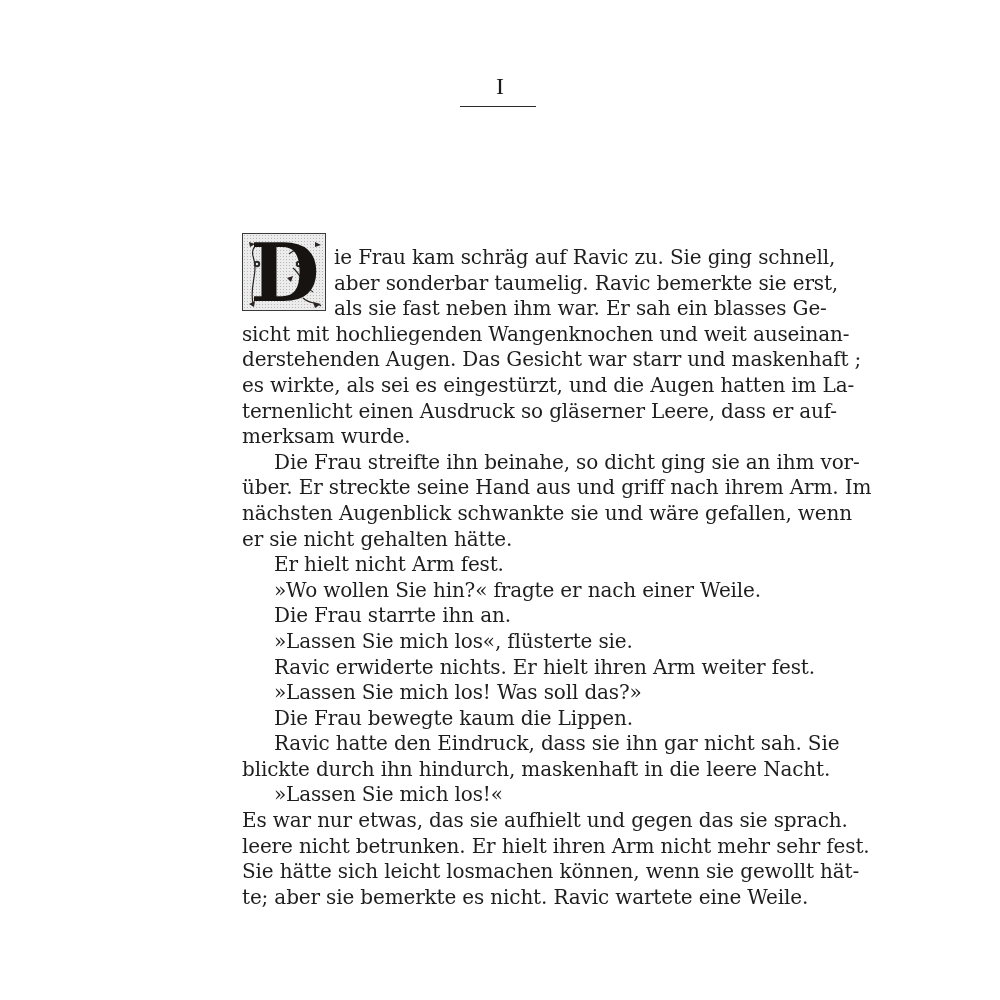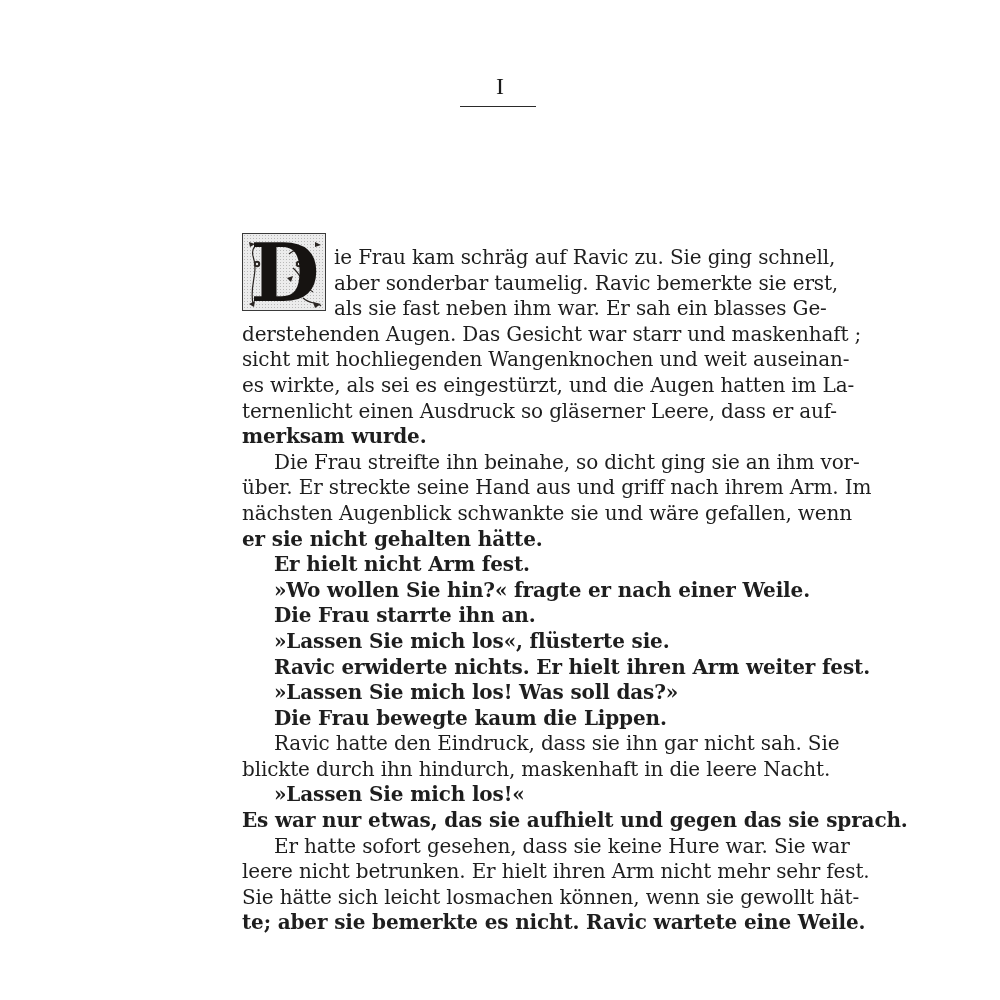--- a/index.html
+++ b/index.html
@@ -51,21 +51,20 @@
       line-height: 25.6px;
       font-size: 20px;
       white-space: nowrap;
       letter-spacing: -0.15px;
       text-align: justify;
       text-align-last: justify;
       display: block;
     }
     .line.last {
       text-align-last: left;
-      font-weight: bold;
     }
     .line.indent {
       padding-left: 32px;
     }
     .line.dropcap-line {
       padding-left: 92px;
     }
     .dropcap {
       position: absolute;
       left: 242px;
@@ -129,39 +128,38 @@
         <circle cx="60" cy="50" r="1.2"></circle>
       </g>
     </svg>
     <div class="dropcap-letter">D</div>
   </div>
 
   <div class="text-block">
     <span class="line dropcap-line">ie Frau kam schräg auf Ravic zu. Sie ging schnell,</span>
     <span class="line dropcap-line">aber sonderbar taumelig. Ravic bemerkte sie erst,</span>
     <span class="line dropcap-line">als sie fast neben ihm war. Er sah ein blasses Ge-</span>
+    <span class="line">sicht mit hochliegenden Wangenknochen und weit auseinan-</span>
     <span class="line">derstehenden Augen. Das Gesicht war starr und maskenhaft ;</span>
-    <span class="line">sicht mit hochliegenden Wangenknochen und weit auseinan-</span>
     <span class="line">es wirkte, als sei es eingestürzt, und die Augen hatten im La-</span>
     <span class="line">ternenlicht einen Ausdruck so gläserner Leere, dass er auf-</span>
     <span class="line last">merksam wurde.</span>
     <span class="line indent">Die Frau streifte ihn beinahe, so dicht ging sie an ihm vor-</span>
     <span class="line">über. Er streckte seine Hand aus und griff nach ihrem Arm. Im</span>
     <span class="line">nächsten Augenblick schwankte sie und wäre gefallen, wenn</span>
     <span class="line last">er sie nicht gehalten hätte.</span>
     <span class="line indent last">Er hielt nicht Arm fest.</span>
     <span class="line indent last">»Wo wollen Sie hin?« fragte er nach einer Weile.</span>
     <span class="line indent last">Die Frau starrte ihn an.</span>
     <span class="line indent last">»Lassen Sie mich los«, flüsterte sie.</span>
     <span class="line indent last">Ravic erwiderte nichts. Er hielt ihren Arm weiter fest.</span>
     <span class="line indent last">»Lassen Sie mich los! Was soll das?»</span>
     <span class="line indent last">Die Frau bewegte kaum die Lippen.</span>
     <span class="line indent">Ravic hatte den Eindruck, dass sie ihn gar nicht sah. Sie</span>
     <span class="line">blickte durch ihn hindurch, maskenhaft in die leere Nacht.</span>
     <span class="line indent last">»Lassen Sie mich los!«</span>
     <span class="line last">Es war nur etwas, das sie aufhielt und gegen das sie sprach.</span>
-    <span class="line indent">Er hatte sofort gesehen, dass sie keine Hure war. Sie war</span>
     <span class="line">leere nicht betrunken. Er hielt ihren Arm nicht mehr sehr fest.</span>
     <span class="line">Sie hätte sich leicht losmachen können, wenn sie gewollt hät-</span>
     <span class="line last">te; aber sie bemerkte es nicht. Ravic wartete eine Weile.</span>
   </div>
 
 </div>
 
 </body></html>

